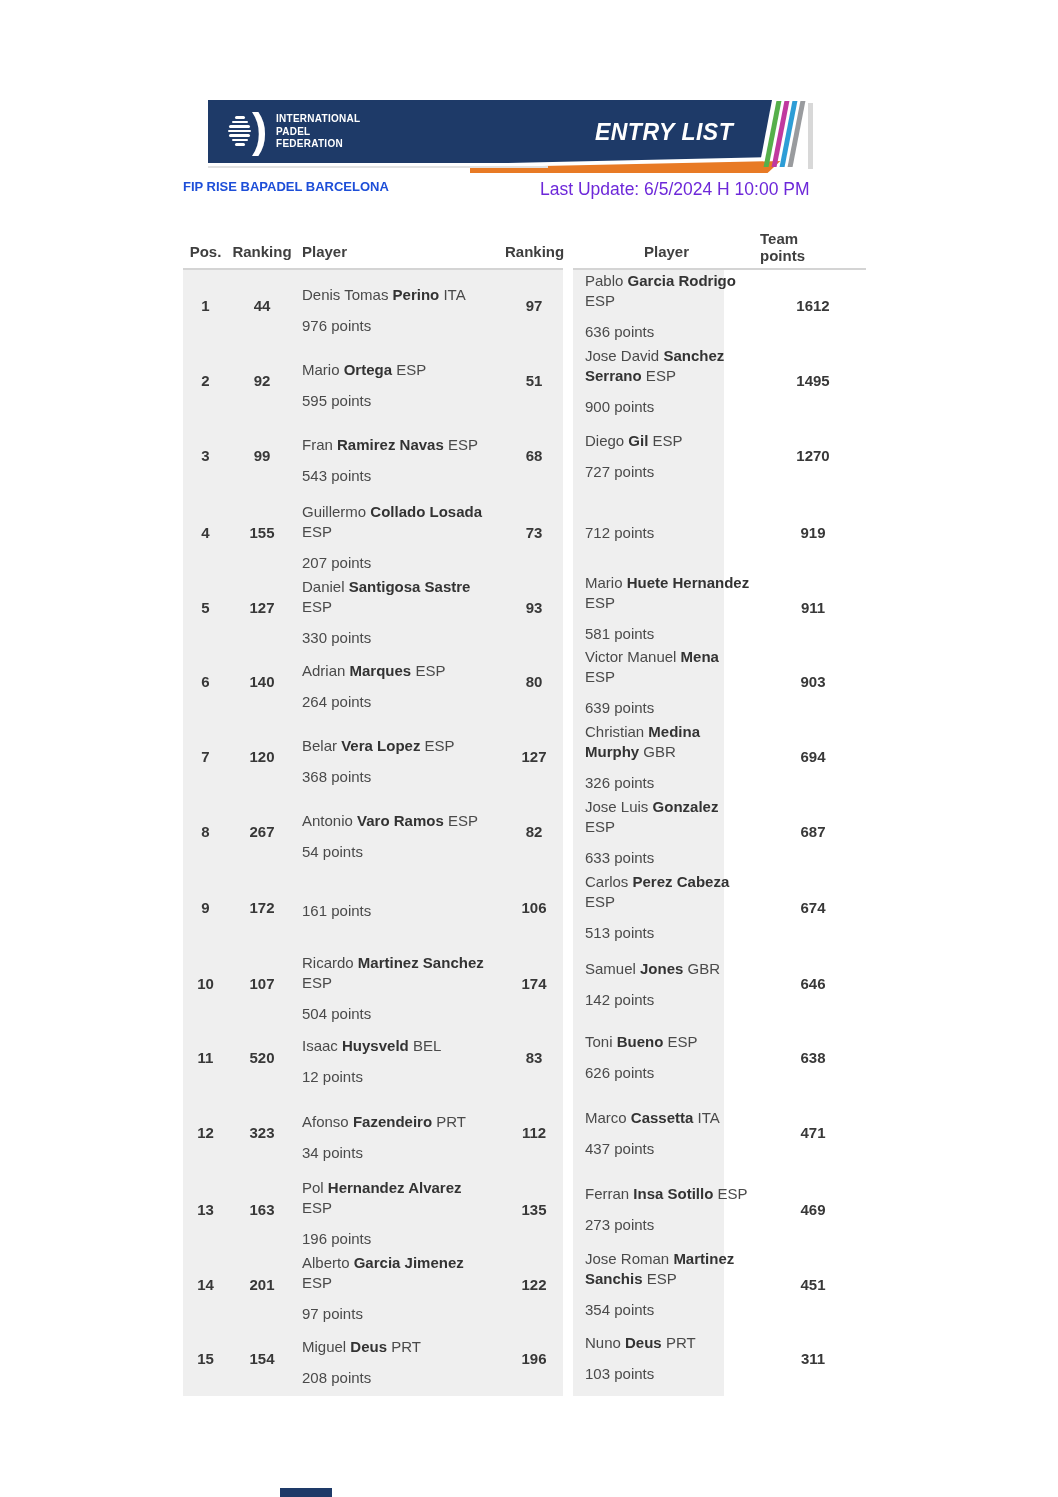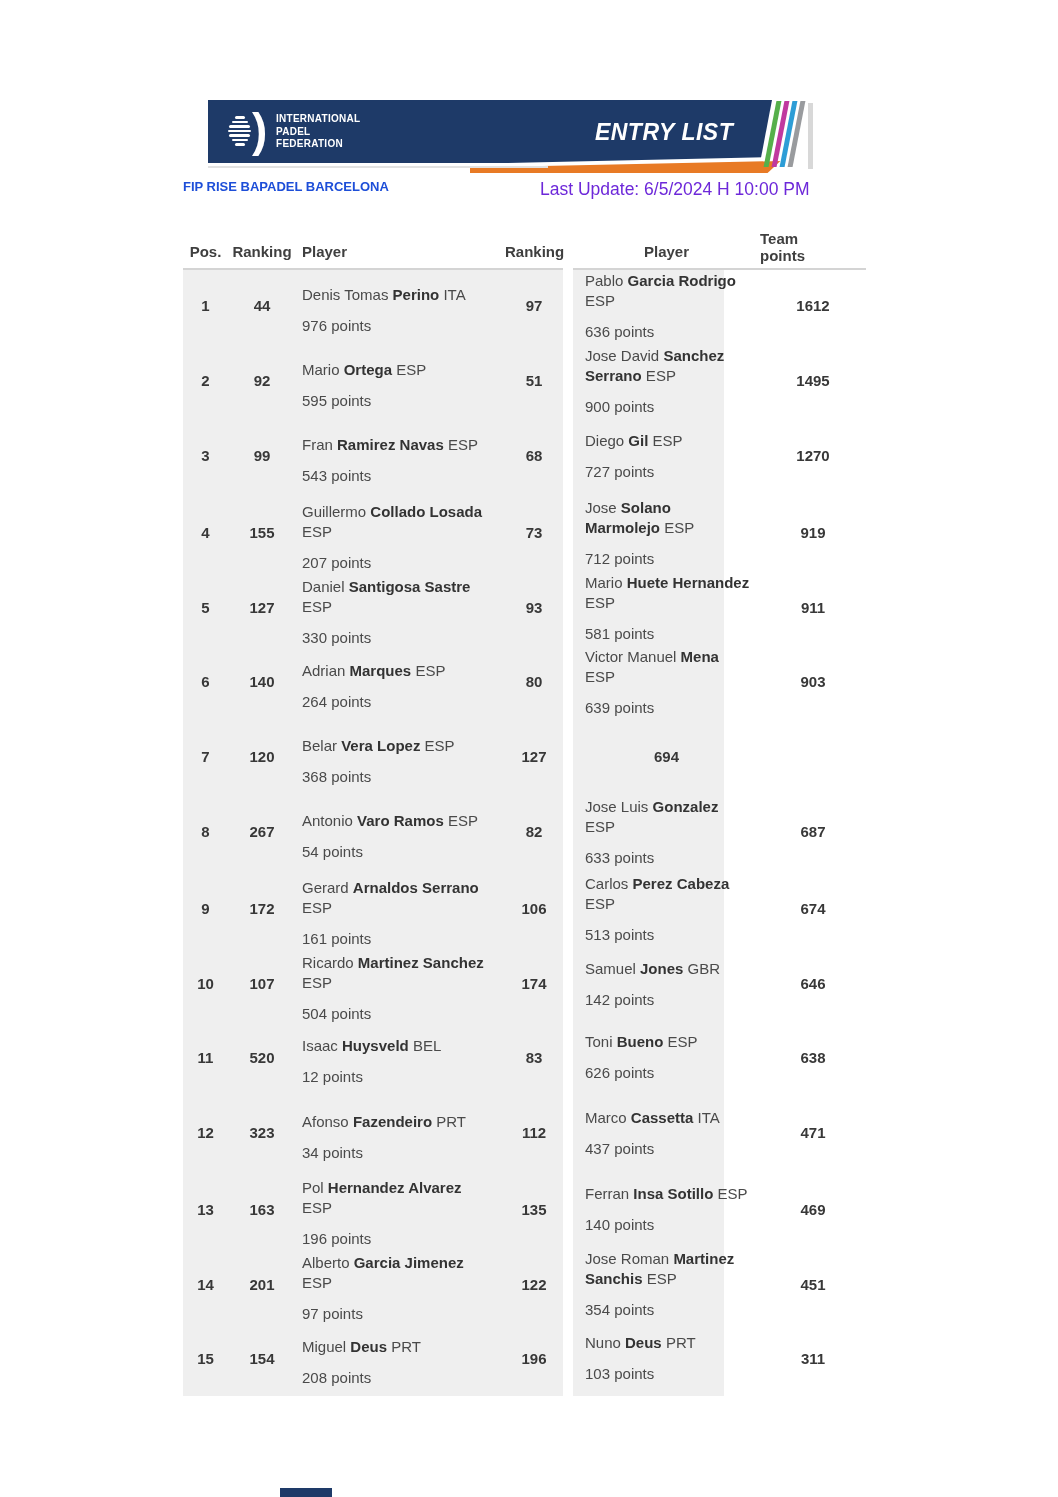--- a/index.html
+++ b/index.html
@@ -157,21 +157,20 @@
         <div class="grid row">
           <div class="num">4</div>
           <div class="num">155</div>
           <div class="player p1">
             <div class="name">Guillermo <b>Collado Losada</b> ESP</div>
             <div class="pts">207 points</div>
           </div>
           <div class="num">73</div>
           <div class="gap-cell"></div>
           <div class="player p2">
-            <div class="name">Jose <b>Solano Marmolejo</b> ESP</div>
             <div class="pts">712 points</div>
           </div>
           <div class="num">919</div>
         </div>
         <div class="grid row">
           <div class="num">5</div>
           <div class="num">127</div>
           <div class="player p1">
             <div class="name">Daniel <b>Santigosa Sastre</b> ESP</div>
             <div class="pts">330 points</div>
@@ -201,20 +200,24 @@
         </div>
         <div class="grid row">
           <div class="num">7</div>
           <div class="num">120</div>
           <div class="player p1">
             <div class="name">Belar <b>Vera Lopez</b> ESP</div>
             <div class="pts">368 points</div>
           </div>
           <div class="num">127</div>
           <div class="gap-cell"></div>
+          <div class="player p2">
+            <div class="name">Christian <b>Medina Murphy</b> GBR</div>
+            <div class="pts">326 points</div>
+          </div>
           <div class="num">694</div>
         </div>
         <div class="grid row">
           <div class="num">8</div>
           <div class="num">267</div>
           <div class="player p1">
             <div class="name">Antonio <b>Varo Ramos</b> ESP</div>
             <div class="pts">54 points</div>
           </div>
           <div class="num">82</div>
@@ -222,21 +225,20 @@
           <div class="player p2">
             <div class="name">Jose Luis <b>Gonzalez</b> ESP</div>
             <div class="pts">633 points</div>
           </div>
           <div class="num">687</div>
         </div>
         <div class="grid row">
           <div class="num">9</div>
           <div class="num">172</div>
           <div class="player p1">
-            <div class="name">Gerard <b>Arnaldos Serrano</b> ESP</div>
             <div class="pts">161 points</div>
           </div>
           <div class="num">106</div>
           <div class="gap-cell"></div>
           <div class="player p2">
             <div class="name">Carlos <b>Perez Cabeza</b> ESP</div>
             <div class="pts">513 points</div>
           </div>
           <div class="num">674</div>
         </div>
@@ -289,21 +291,21 @@
           <div class="num">13</div>
           <div class="num">163</div>
           <div class="player p1">
             <div class="name">Pol <b>Hernandez Alvarez</b> ESP</div>
             <div class="pts">196 points</div>
           </div>
           <div class="num">135</div>
           <div class="gap-cell"></div>
           <div class="player p2">
             <div class="name">Ferran <b>Insa Sotillo</b> ESP</div>
-            <div class="pts">140 points</div>
+            <div class="pts">273 points</div>
           </div>
           <div class="num">469</div>
         </div>
         <div class="grid row">
           <div class="num">14</div>
           <div class="num">201</div>
           <div class="player p1">
             <div class="name">Alberto <b>Garcia Jimenez</b> ESP</div>
             <div class="pts">97 points</div>
           </div>

